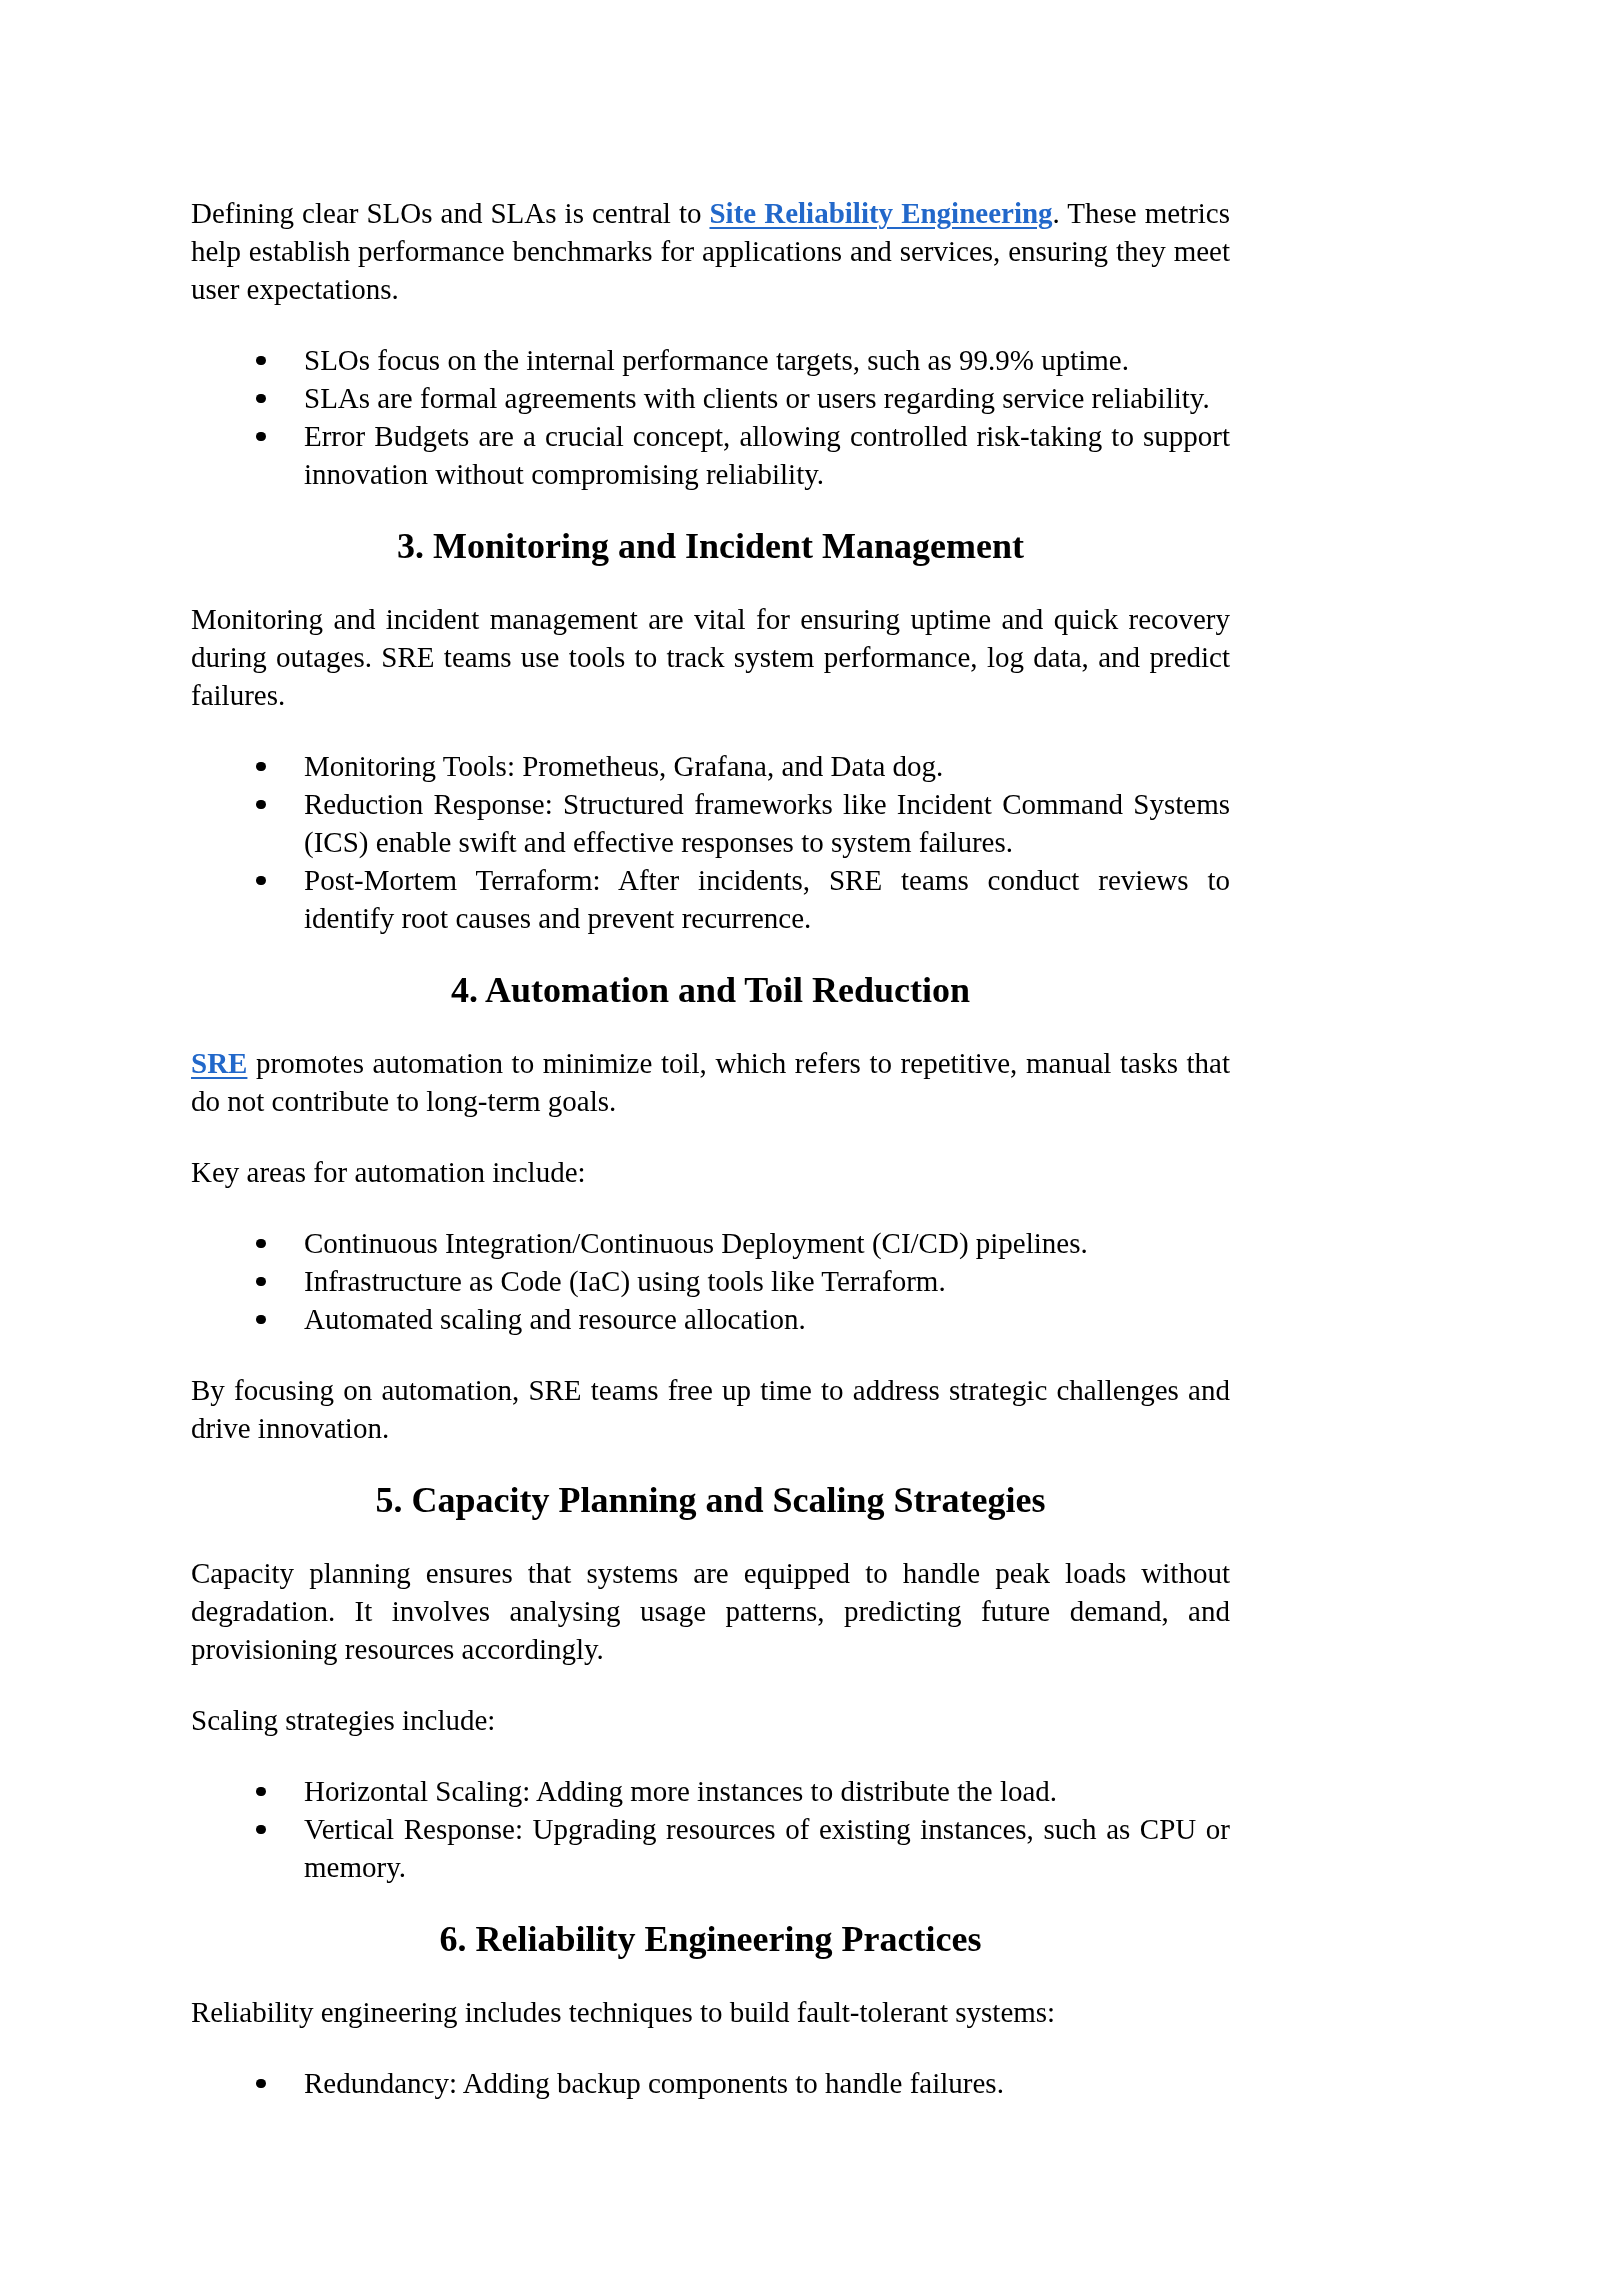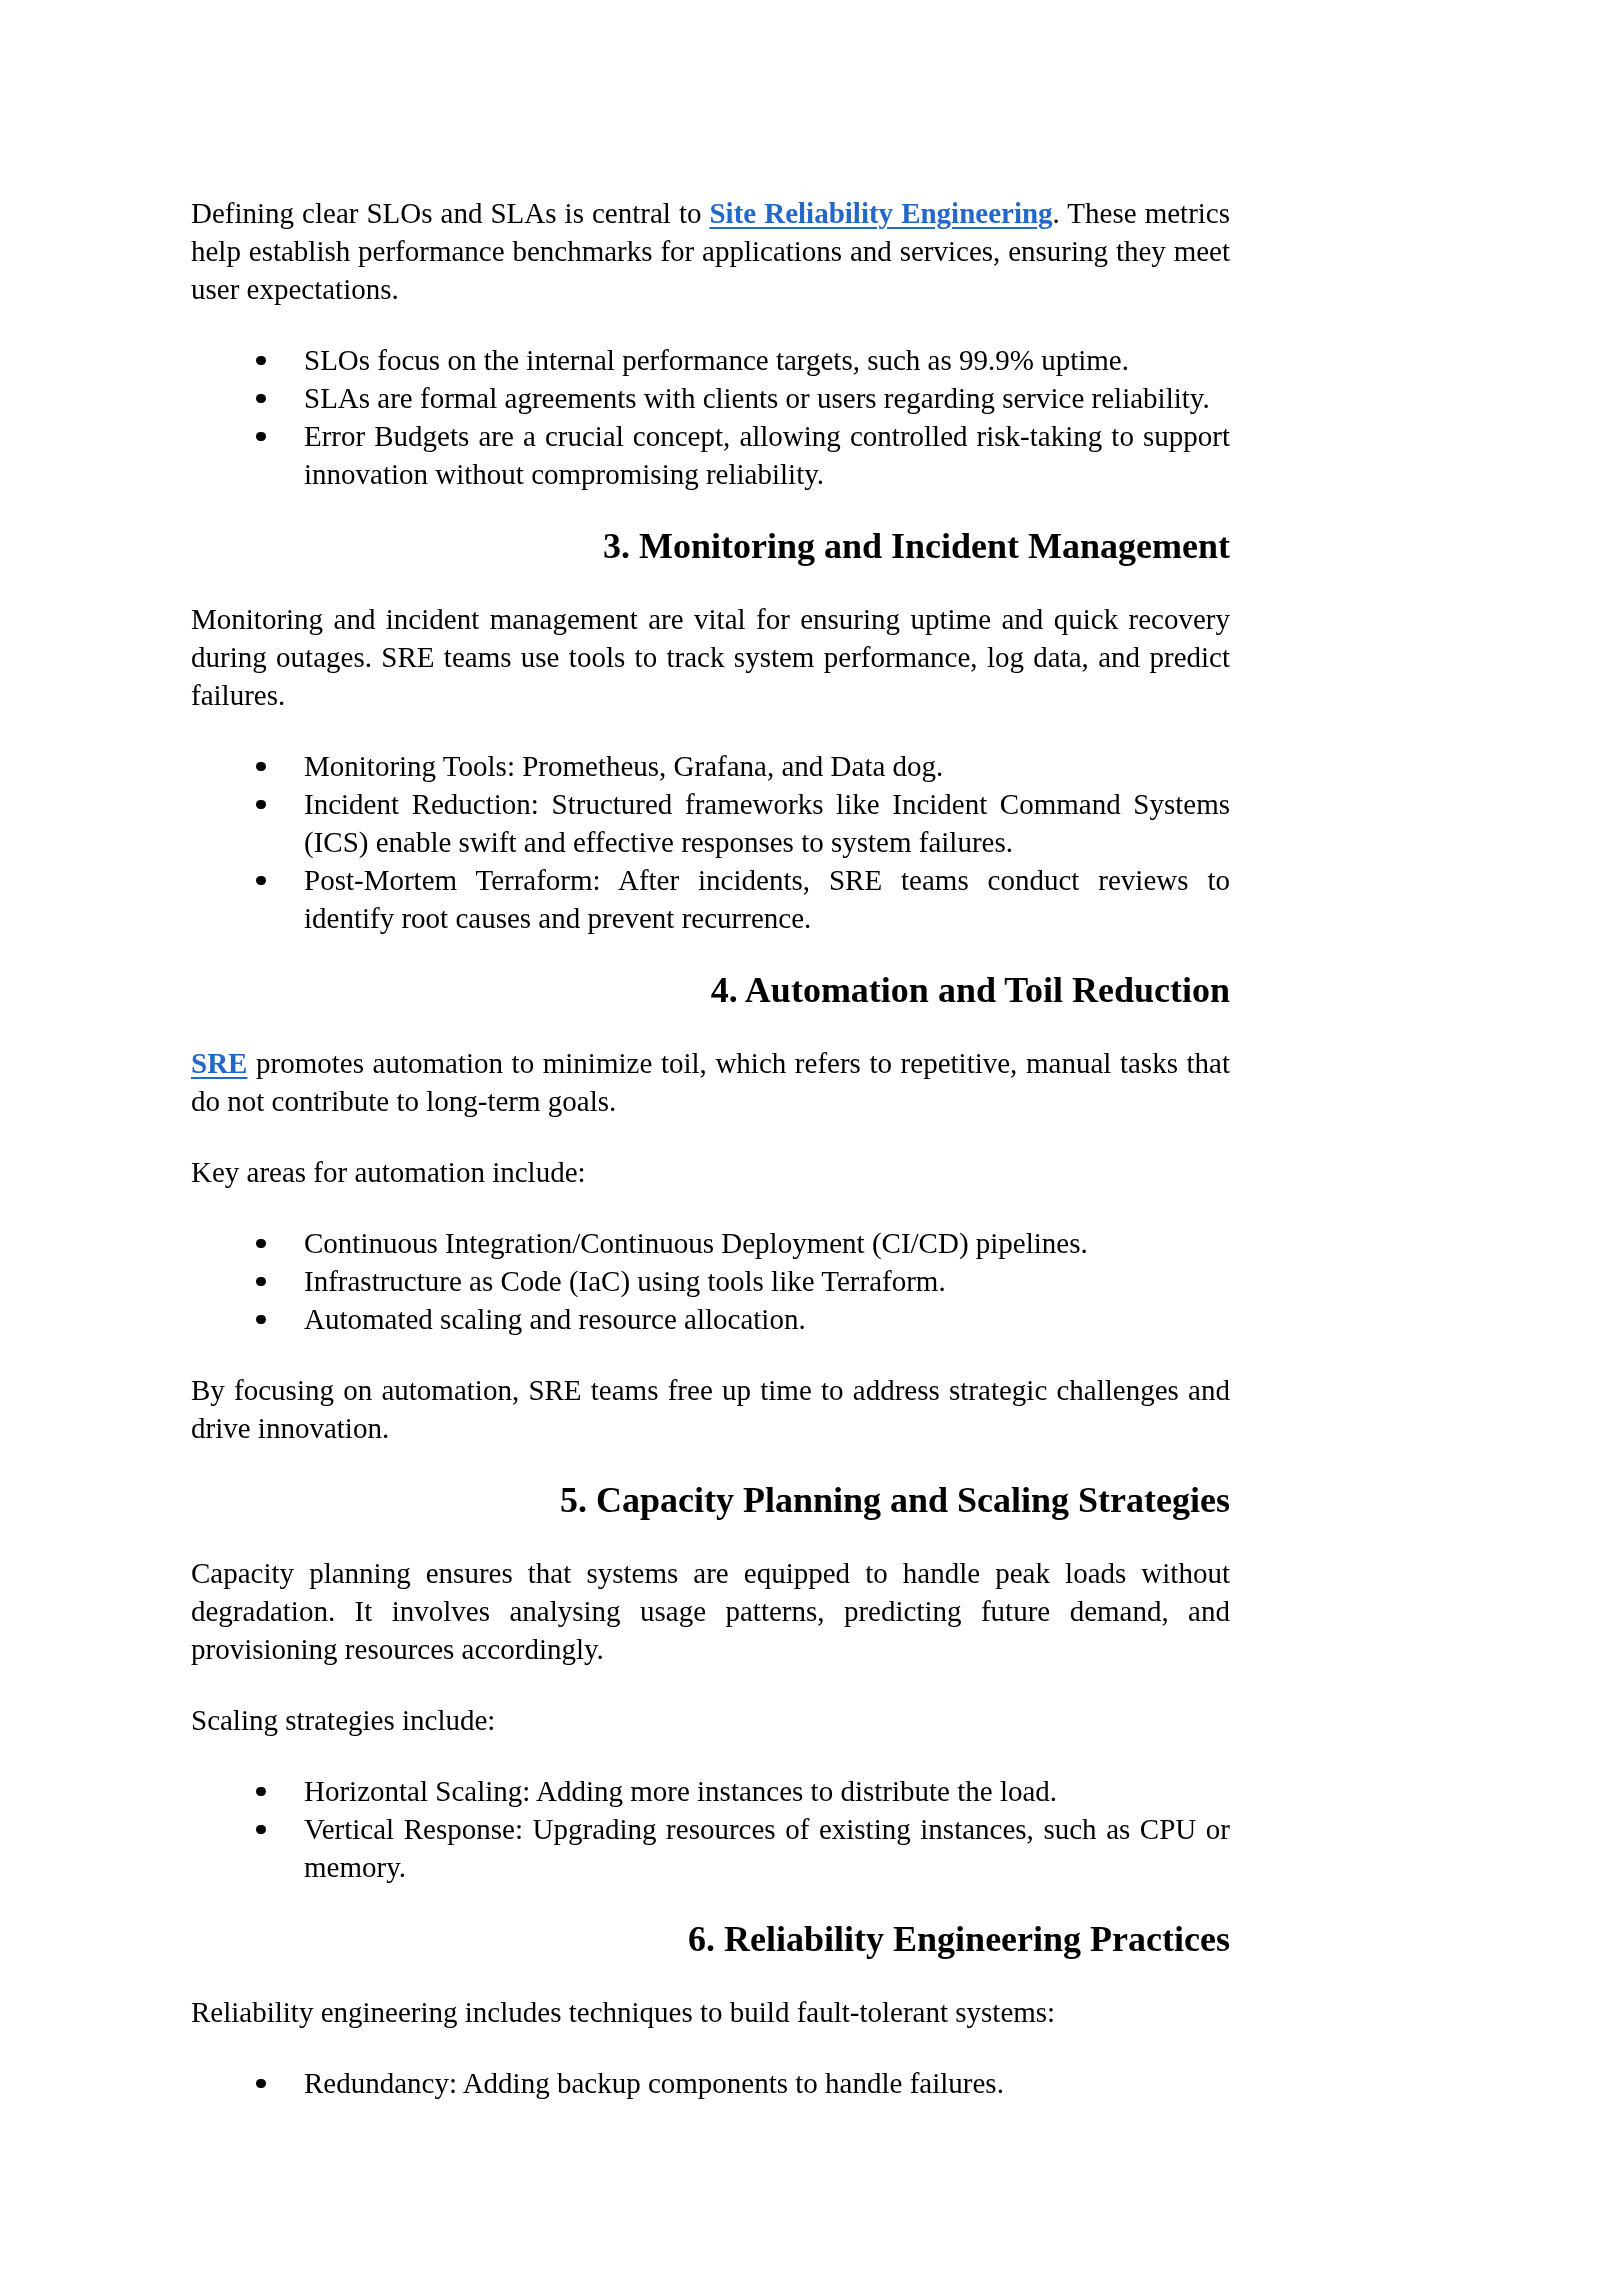--- a/index.html
+++ b/index.html
@@ -17,21 +17,21 @@
     padding: 194px 190px 0 191px;
     text-align: justify;
     overflow: hidden;
   }
   p { margin: 0 0 33px 0; }
   h2 {
     font-size: 36px;
     line-height: 41px;
     font-weight: bold;
     margin: 9px 0 33px 0;
-    text-align: right;
+    text-align: center;
   }
   ul {
     list-style: none;
     margin: 0 0 33px 0;
     padding: 0 0 0 113px;
   }
   ul.final { margin-top: 14px; }
   li { position: relative; }
   .blt {
     position: absolute;
@@ -71,21 +71,21 @@
     <li><span class="blt"></span><span class="lead">SLAs</span><span> are formal agreements with clients or users regarding service reliability.</span></li>
     <li><span class="blt"></span><span class="lead">Error Budgets</span><span> are a crucial concept, allowing controlled risk-taking to support innovation without compromising reliability.</span></li>
   </ul>
 
   <h2>3. Monitoring and Incident Management</h2>
 
   <p>Monitoring and incident management are vital for ensuring uptime and quick recovery during outages. SRE teams use tools to track system performance, log data, and predict failures.</p>
 
   <ul>
     <li><span class="blt"></span><span class="lead">Monitoring Tools</span><span>: Prometheus, Grafana, and Data dog.</span></li>
-    <li><span class="blt"></span><span class="lead">Incident Reduction</span><span>: Structured frameworks like Incident Command Systems (ICS) enable swift and effective responses to system failures.</span></li>
+    <li><span class="blt"></span><span class="lead">Reduction Response</span><span>: Structured frameworks like Incident Command Systems (ICS) enable swift and effective responses to system failures.</span></li>
     <li><span class="blt"></span><span class="lead">Post-Mortem Terraform</span><span>: After incidents, SRE teams conduct reviews to identify root causes and prevent recurrence.</span></li>
   </ul>
 
   <h2>4. Automation and Toil Reduction</h2>
 
   <p><a class="link">SRE</a><span> promotes automation to minimize toil, which refers to repetitive, manual tasks that do not contribute to long-term goals.</span></p>
 
   <p>Key areas for automation include:</p>
 
   <ul>

